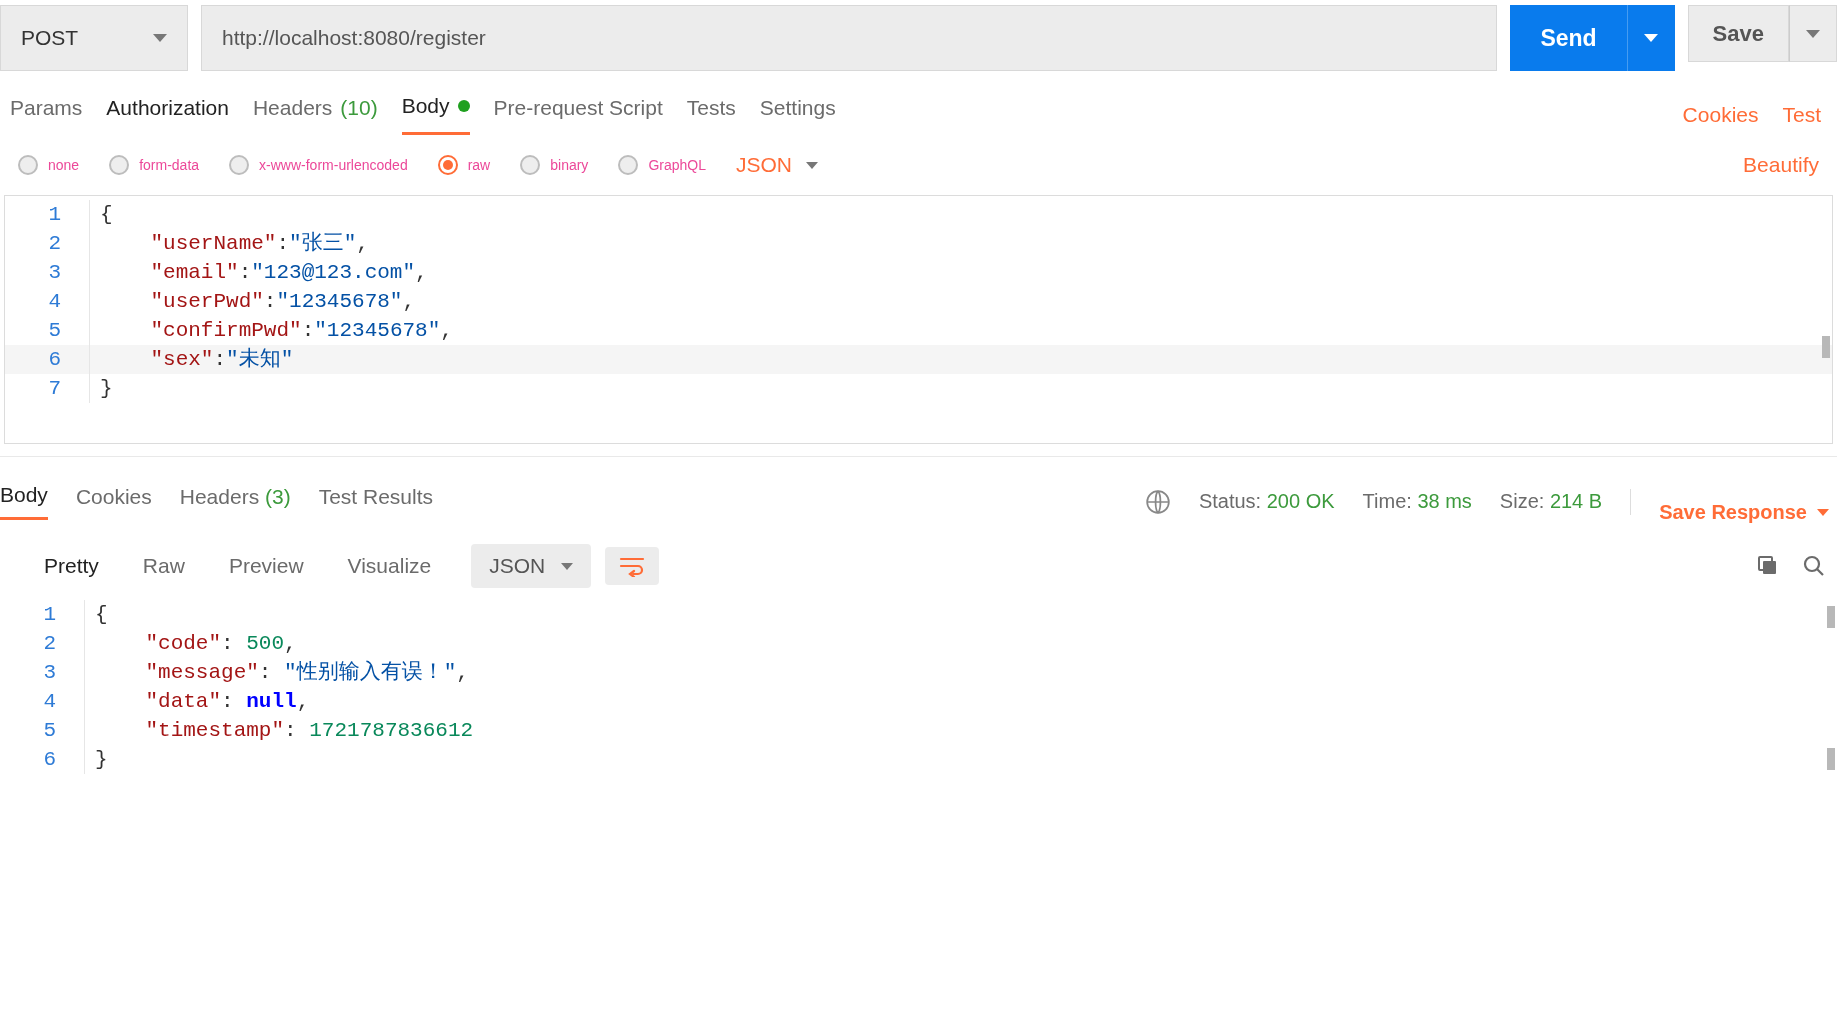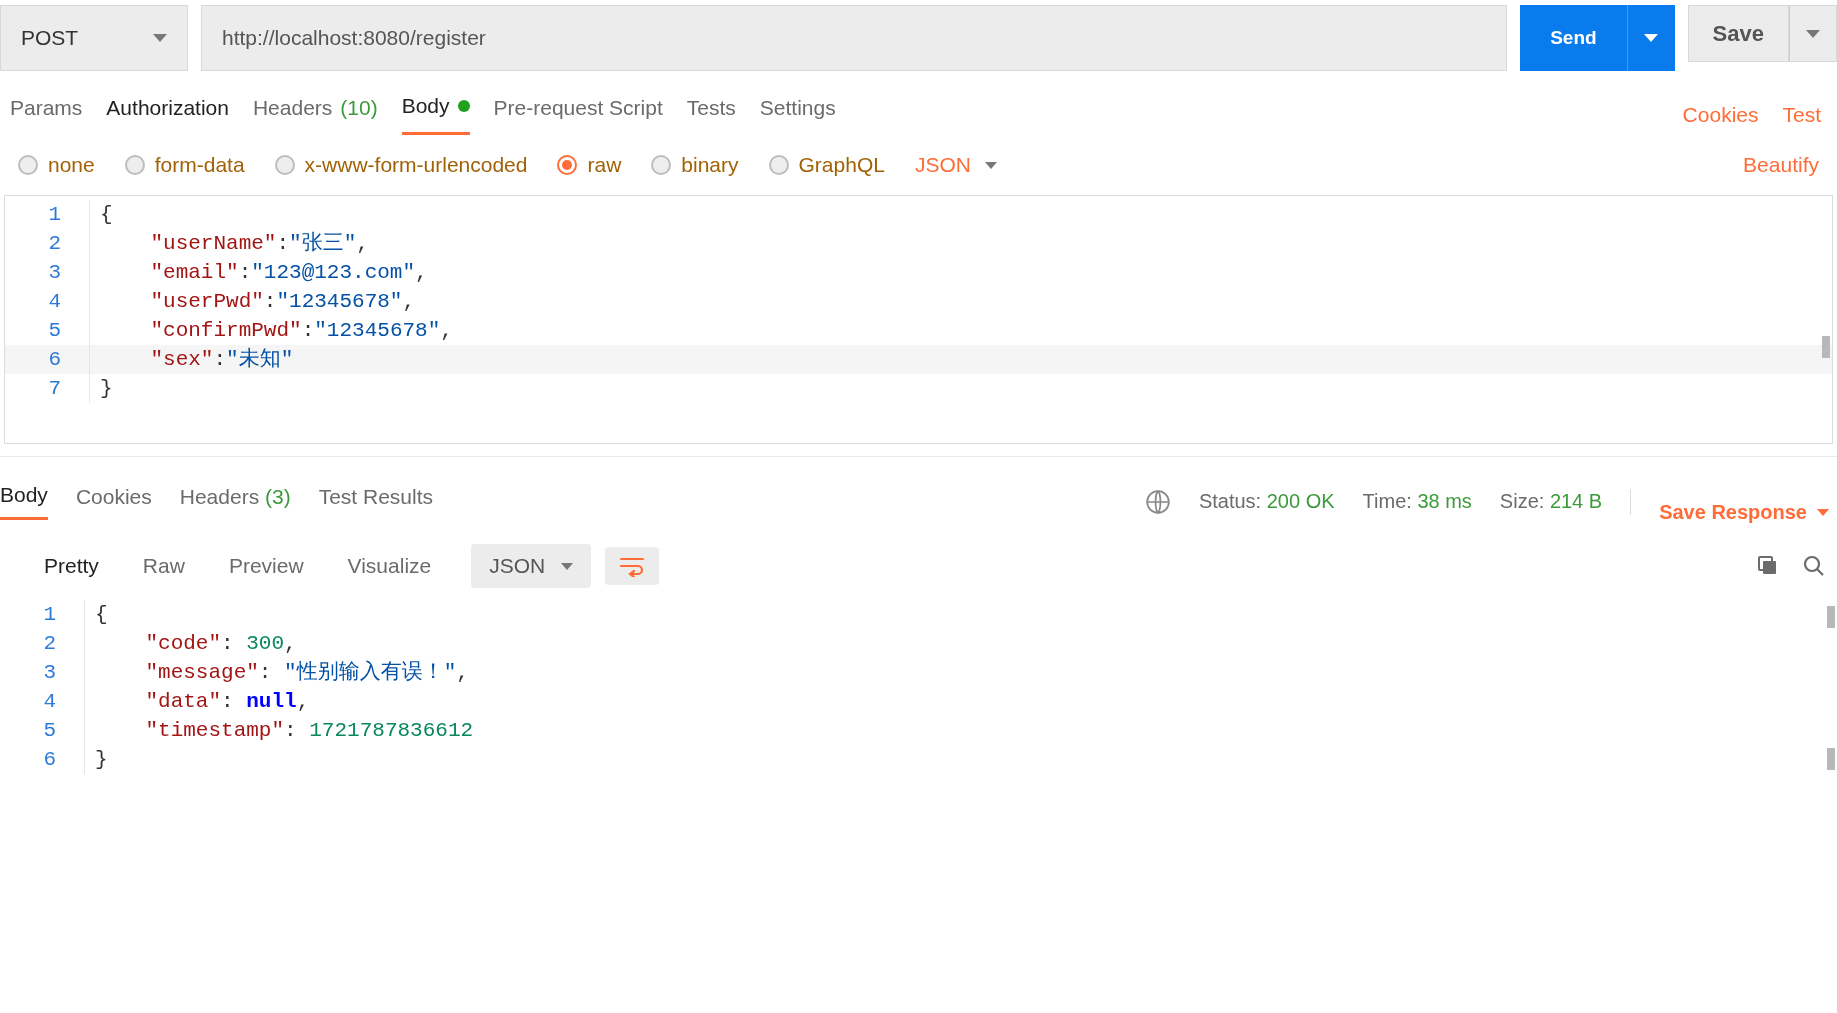--- a/index.html
+++ b/index.html
@@ -39,21 +39,21 @@
   outline: none;
 }
 .send-btn-group {
   display: flex;
   height: 66px;
 }
 .send-btn {
   background: #097bed;
   color: #fff;
   border: none;
-  font-size: 19px;
+  font-size: 23px;
   font-weight: 600;
   padding: 0 30px;
   cursor: pointer;
 }
 .send-dd {
   background: #097bed;
   border: none;
   border-left: 1px solid rgba(255,255,255,0.25);
   width: 48px;
   display: flex;
@@ -133,22 +133,22 @@
 .body-type-row {
   display: flex;
   align-items: center;
   gap: 30px;
   padding: 18px 18px 18px 18px;
 }
 .radio-item {
   display: flex;
   align-items: center;
   gap: 10px;
-  color: #a16207;
-  font-size: 21px;
+  color: #ec4899;
+  font-size: 14px;
   cursor: pointer;
 }
 .radio-outer {
   width: 20px; height: 20px; border-radius: 50%;
   border: 2px solid #bdbdbd;
   display: flex; align-items: center; justify-content: center;
   background: #eee;
 }
 .radio-outer.checked { border-color: #ff6c37; background: #fff; }
 .radio-inner {
@@ -467,21 +467,21 @@
   </div>
 </div>
 
 <div class="resp-editor" style="position:relative;">
   <div class="code-line">
     <div class="gutter">1</div>
     <div class="code"><span class="tok-brace">{</span></div>
   </div>
   <div class="code-line">
     <div class="gutter">2</div>
-    <div class="code">    <span class="tok-key">"code"</span><span class="tok-punc">: </span><span class="tok-num">300</span><span class="tok-punc">,</span></div>
+    <div class="code">    <span class="tok-key">"code"</span><span class="tok-punc">: </span><span class="tok-num">500</span><span class="tok-punc">,</span></div>
   </div>
   <div class="code-line">
     <div class="gutter">3</div>
     <div class="code">    <span class="tok-key">"message"</span><span class="tok-punc">: </span><span class="tok-str">"性别输入有误！"</span><span class="tok-punc">,</span></div>
   </div>
   <div class="code-line">
     <div class="gutter">4</div>
     <div class="code">    <span class="tok-key">"data"</span><span class="tok-punc">: </span><span class="tok-null">null</span><span class="tok-punc">,</span></div>
   </div>
   <div class="code-line">

